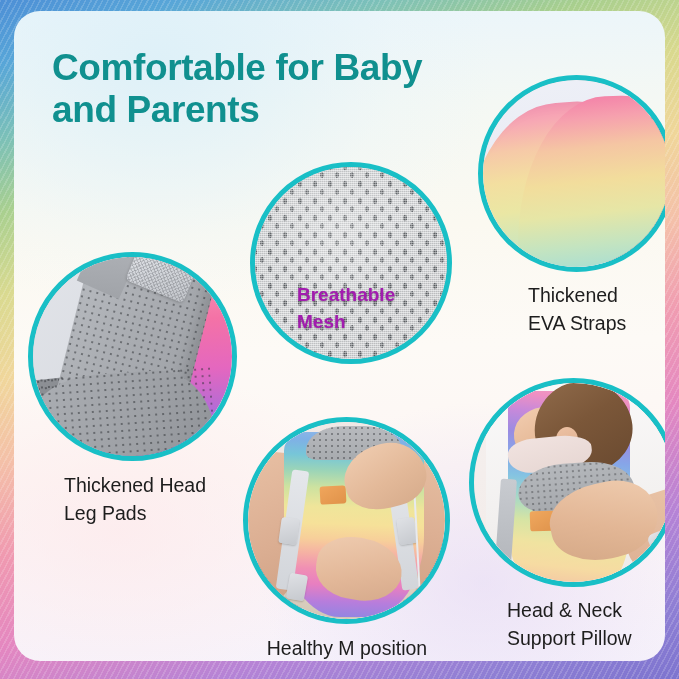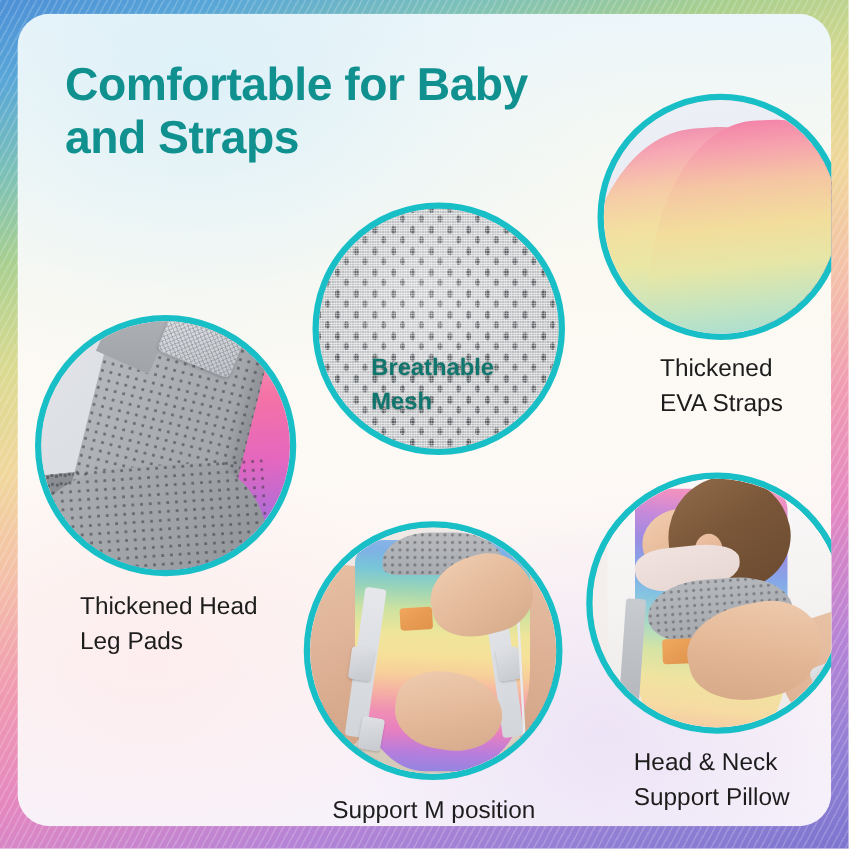--- a/index.html
+++ b/index.html
@@ -108,21 +108,21 @@
   #f-mposition .caption{left:-26px;top:218px;width:260px;}
 
   #f-headneck  {left:455px; top:367px;}
   #f-headneck  .circ{width:209px;height:209px;}
   #f-headneck  .caption{left:38px;top:219px;width:210px;}
 
   
   .mesh-label{
     position:absolute;left:42px;top:114px;
     width:150px;
-    color:#0f766e;
+    color:#a21caf;
     font-size:19px;
     font-weight:bold;
     line-height:1.44;
     white-space:pre-line;
     text-shadow:0 1px 2px rgba(90,90,90,0.55);
     z-index:4;
   }
 
   
 
@@ -436,21 +436,21 @@
 
 <div id="stage">
 
   <div class="frame-base"></div>
   <div class="frame-stripes"></div>
   <div class="frame-glow"></div>
 
   <div class="card">
 
     <div class="title">Comfortable for Baby
-and Straps</div>
+and Parents</div>
 
     <div class="feature" id="f-legpads">
       <div class="circ">
         <div class="photo">
           <div class="leg-bg"></div>
           <div class="leg-white"></div>
           <div class="leg-darkgrey">
               <div class="dots"></div>
             </div>
           <div class="leg-pink"></div>
@@ -522,21 +522,21 @@
           <div class="mp-strap-r"></div>
           <div class="mp-buckle" style="left:32px;top:96px;transform:rotate(8deg);"></div>
           <div class="mp-buckle" style="left:150px;top:96px;transform:rotate(-8deg);"></div>
           <div class="mp-buckle" style="left:40px;top:152px;transform:rotate(10deg);"></div>
           <div class="mp-cord"></div>
           <div class="mp-tag"></div>
           <div class="mp-hand-top"></div>
           <div class="mp-hand-bot"></div>
         </div>
       </div>
-      <div class="caption cap-center">Support M position</div>
+      <div class="caption cap-center">Healthy M position</div>
     </div>
 
     <div class="feature" id="f-headneck">
       <div class="circ">
         <div class="photo">
           <div class="hn-bg"></div>
           <div class="hn-shirt"></div>
           <div class="hn-carrier"></div>
           <div class="hn-strap"></div>
           <div class="hn-face"></div>

